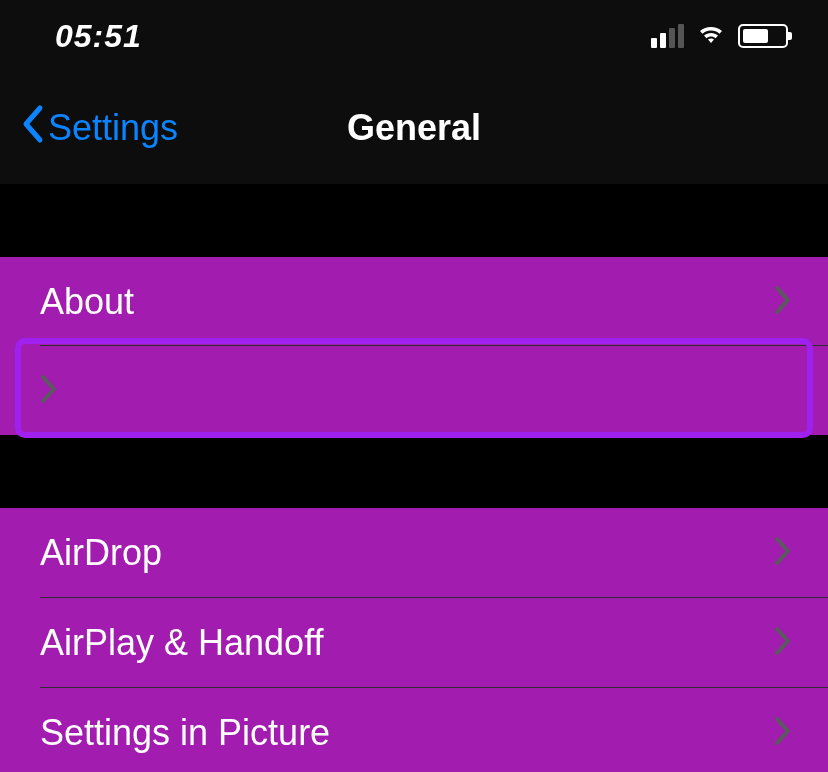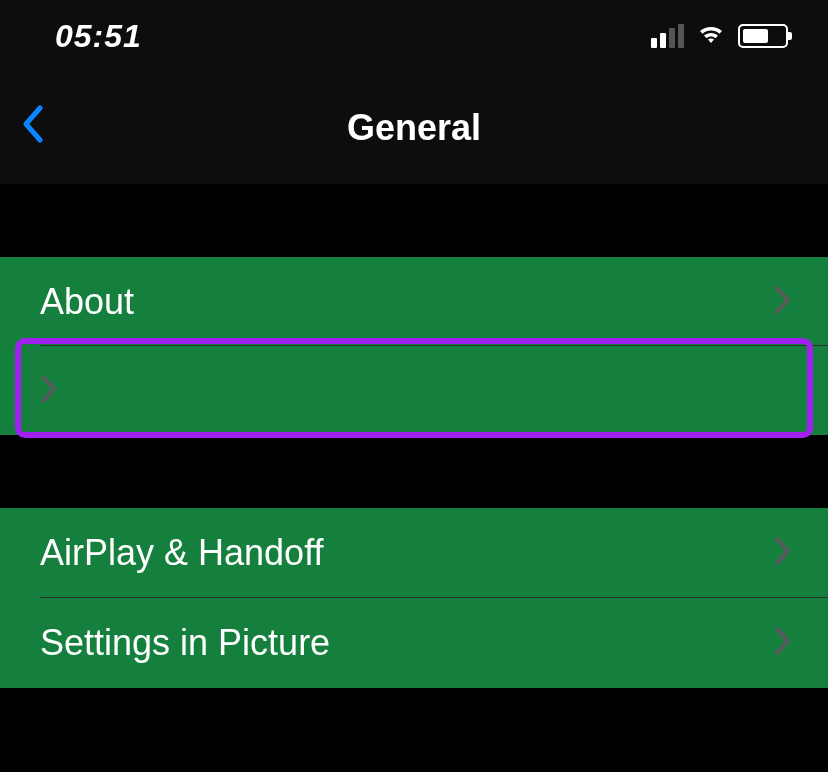--- a/index.html
+++ b/index.html
@@ -100,21 +100,21 @@
       left: 50%;
       transform: translateX(-50%);
       font-size: 36px;
       font-weight: 600;
     }
     .spacer {
       height: 73px;
       background: #000;
     }
     .settings-group {
-      background: #15803d;
+      background: #a21caf;
     }
     .settings-row {
       display: flex;
       align-items: center;
       justify-content: space-between;
       padding: 0 36px 0 40px;
       height: 89px;
       cursor: pointer;
       position: relative;
     }
@@ -176,20 +176,21 @@
   </div>
 </div>
 
 <div class="nav-bar">
   <div class="back-button">
     <span class="back-chevron">
       <svg viewBox="0 0 24 40" fill="none">
         <path d="M20 4 L6 20 L20 36" stroke="#0a84ff" stroke-width="5" stroke-linecap="round" stroke-linejoin="round"></path>
       </svg>
     </span>
+    <span>Settings</span>
   </div>
   <div class="nav-title">General</div>
 </div>
 
 <div class="spacer"></div>
 
 <div class="settings-group">
   <div class="settings-row">
     <span class="settings-label">About</span>
     <span class="row-chevron">
@@ -204,20 +205,28 @@
         <path d="M3 3 L14 15 L3 27" stroke="#5a5a5e" stroke-width="4" stroke-linecap="round" stroke-linejoin="round"></path>
       </svg>
     </span>
   </div>
 </div>
 
 <div class="spacer"></div>
 
 <div class="settings-group">
   <div class="settings-row group2-row">
+    <span class="settings-label">AirDrop</span>
+    <span class="row-chevron">
+      <svg viewBox="0 0 18 30" fill="none">
+        <path d="M3 3 L14 15 L3 27" stroke="#5a5a5e" stroke-width="4" stroke-linecap="round" stroke-linejoin="round"></path>
+      </svg>
+    </span>
+  </div>
+  <div class="settings-row group2-row">
     <span class="settings-label">AirPlay &amp; Handoff</span>
     <span class="row-chevron">
       <svg viewBox="0 0 18 30" fill="none">
         <path d="M3 3 L14 15 L3 27" stroke="#5a5a5e" stroke-width="4" stroke-linecap="round" stroke-linejoin="round"></path>
       </svg>
     </span>
   </div>
   <div class="settings-row group2-row">
     <span class="settings-label">Settings in Picture</span>
     <span class="row-chevron">

